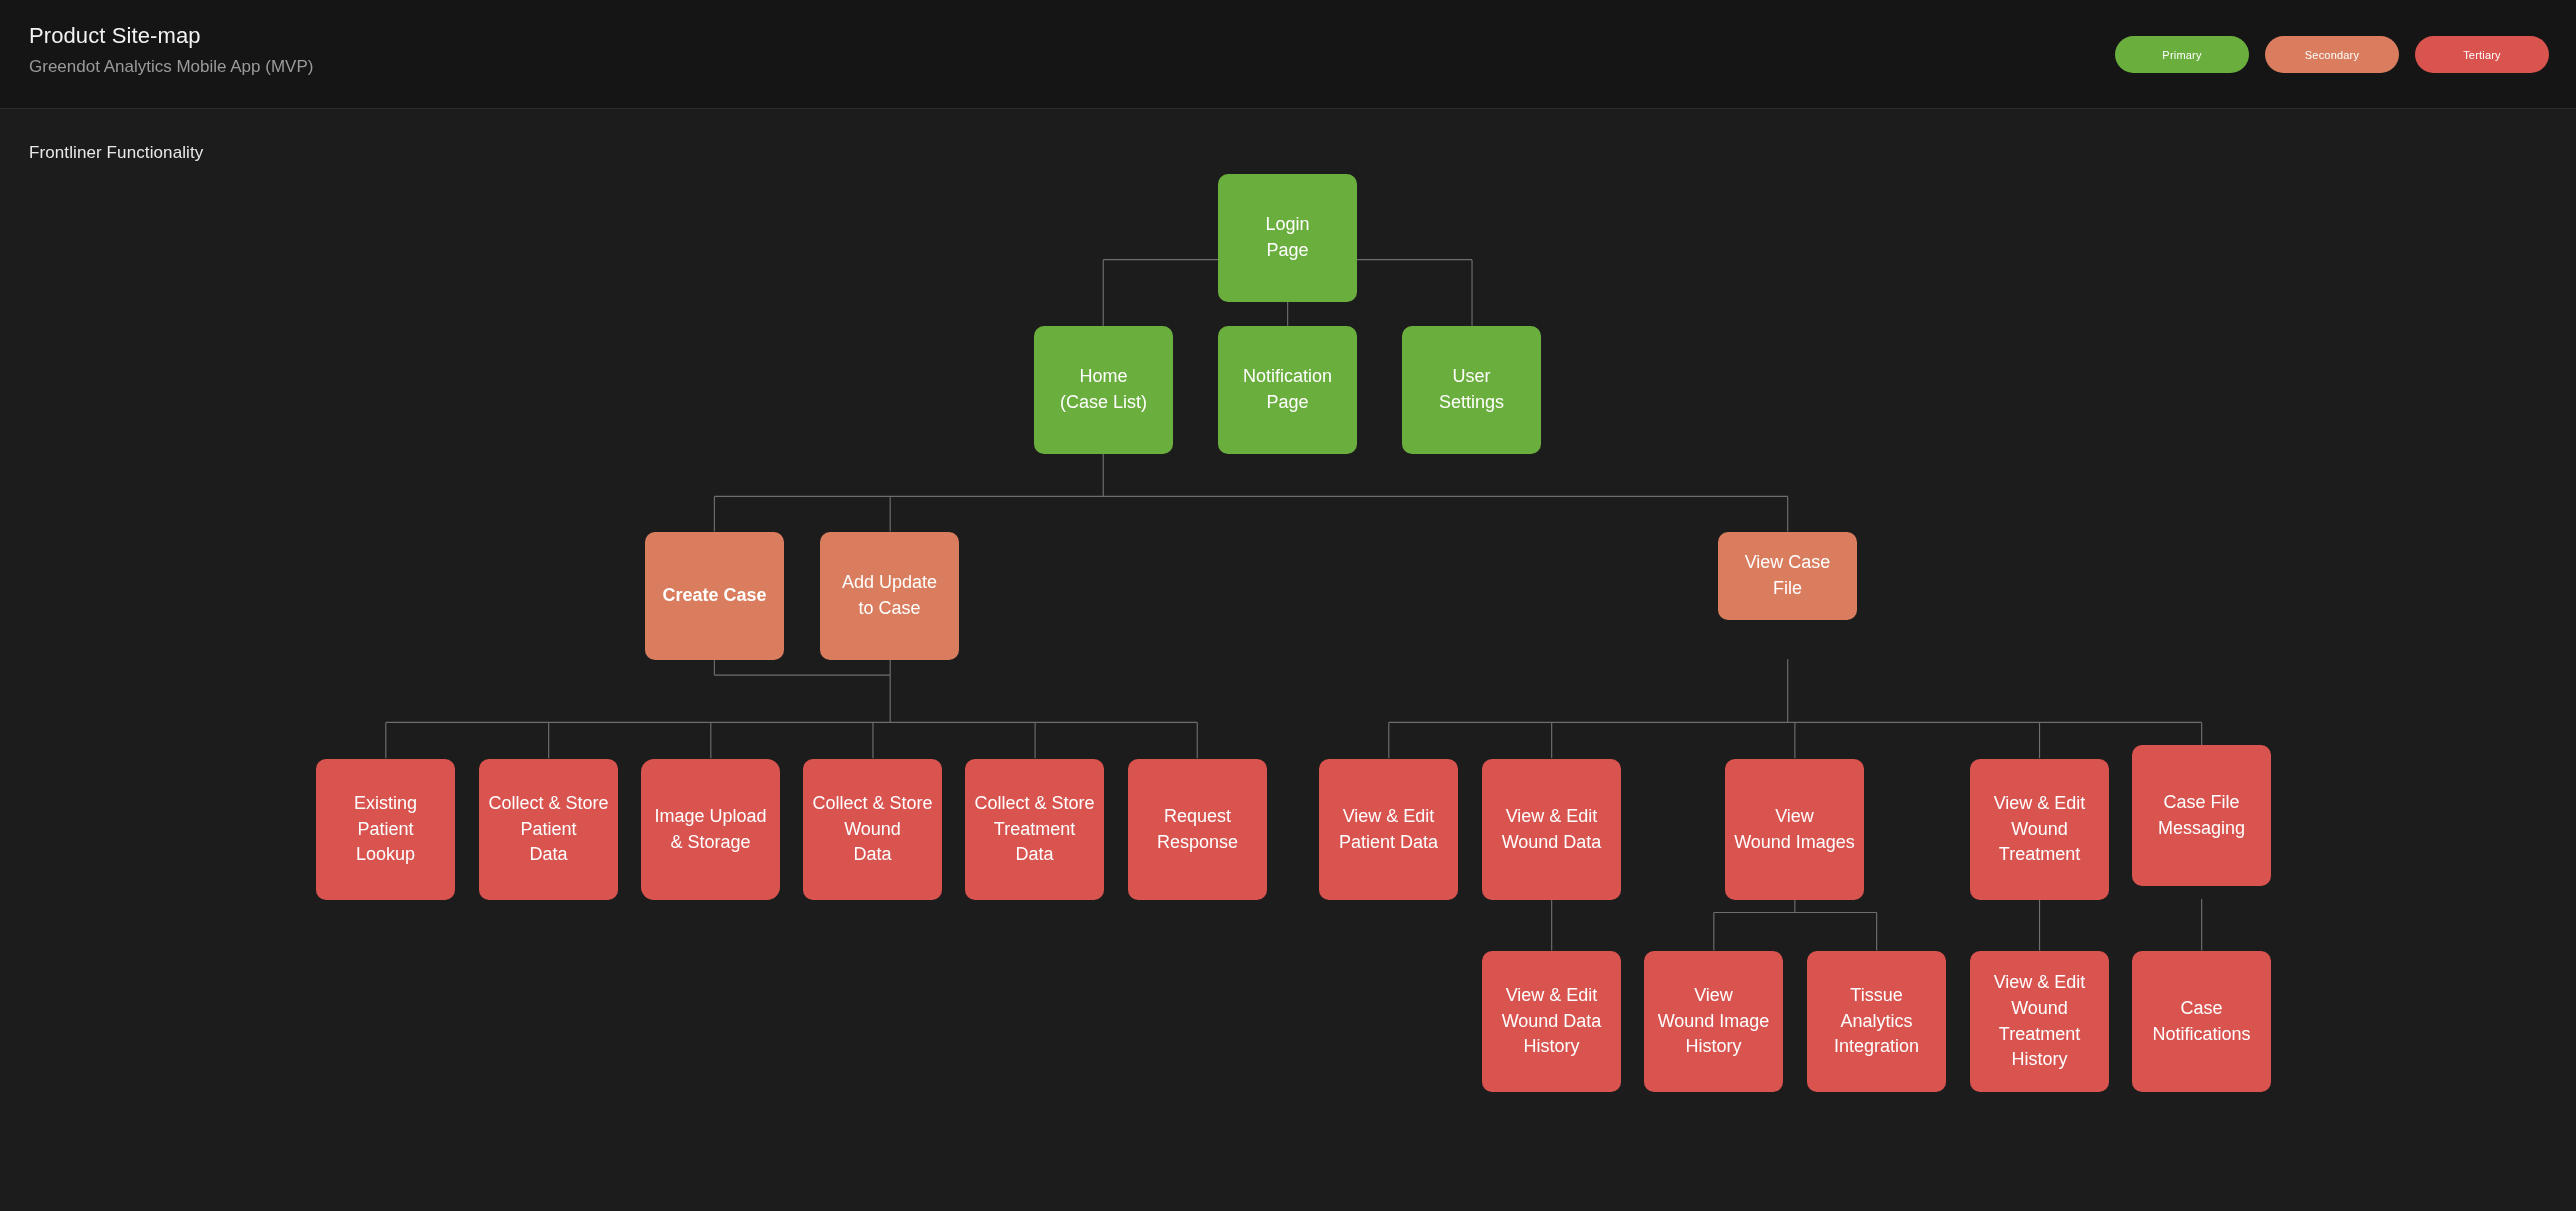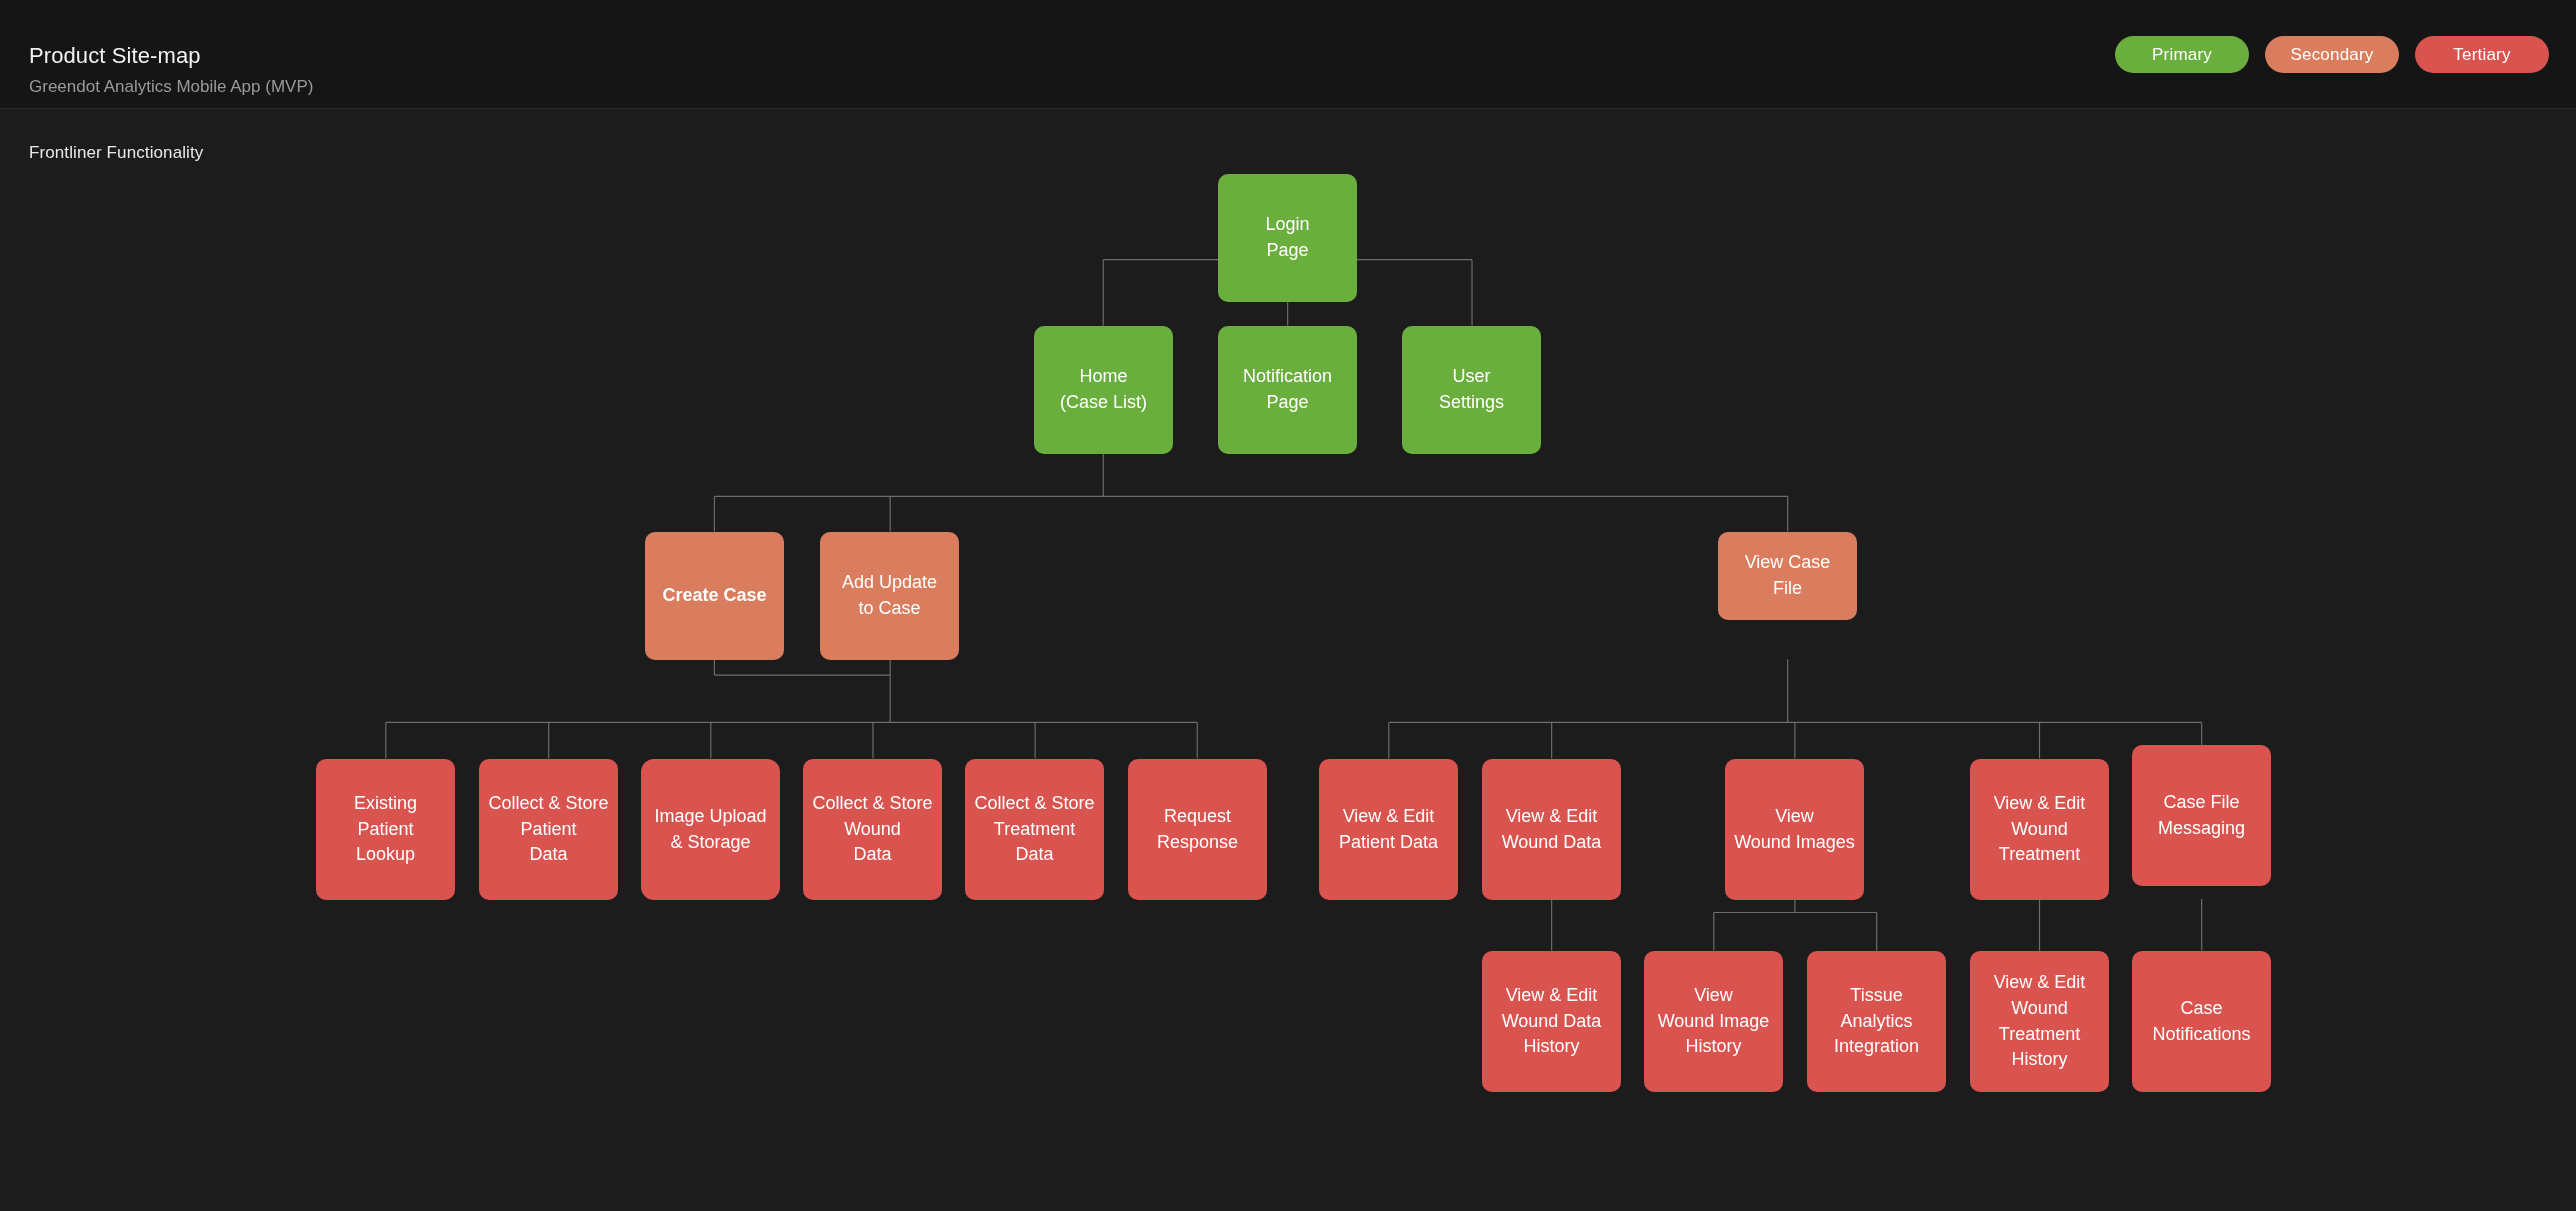--- a/index.html
+++ b/index.html
@@ -11,39 +11,39 @@
     overflow: hidden;
   }
 
   
   #header {
     position: absolute; left: 0; top: 0;
     width: 2576px; height: 109px;
     background: #151515;
     border-bottom: 0.7px solid #2a2a2a;
   }
-  #header-titles { position: absolute; left: 29px; top: 21.5px; margin-top: 20px; }
+  #header-titles { position: absolute; left: 29px; top: 21.5px; }
   #app-title {
     color: #f2f2f2; font-size: 22px; font-weight: 400;
     letter-spacing: 0.1px; line-height: 1.25;
   }
   #app-subtitle {
     color: #9a9a9a; font-size: 17px; font-weight: 400;
     margin-top: 6.5px; line-height: 1.25;
   }
 
   #legend {
     position: absolute; right: 27px; top: 36px;
     display: flex; gap: 16px; align-items: center;
   }
   .legend-pill {
     height: 37px; min-width: 134px;
     border-radius: 18.7px;
     display: flex; align-items: center; justify-content: center;
-    color: #ffffff; font-size: 17px; letter-spacing: 0.2px;
+    color: #ffffff; font-size: 11px; letter-spacing: 0.2px;
     padding: 0 18.7px;
     cursor: pointer; user-select: none;
   }
 
   
   #canvas {
     position: absolute; left: 0; top: 109px;
     width: 2576px; height: 1102px;
     background: #1c1c1c;
   }

